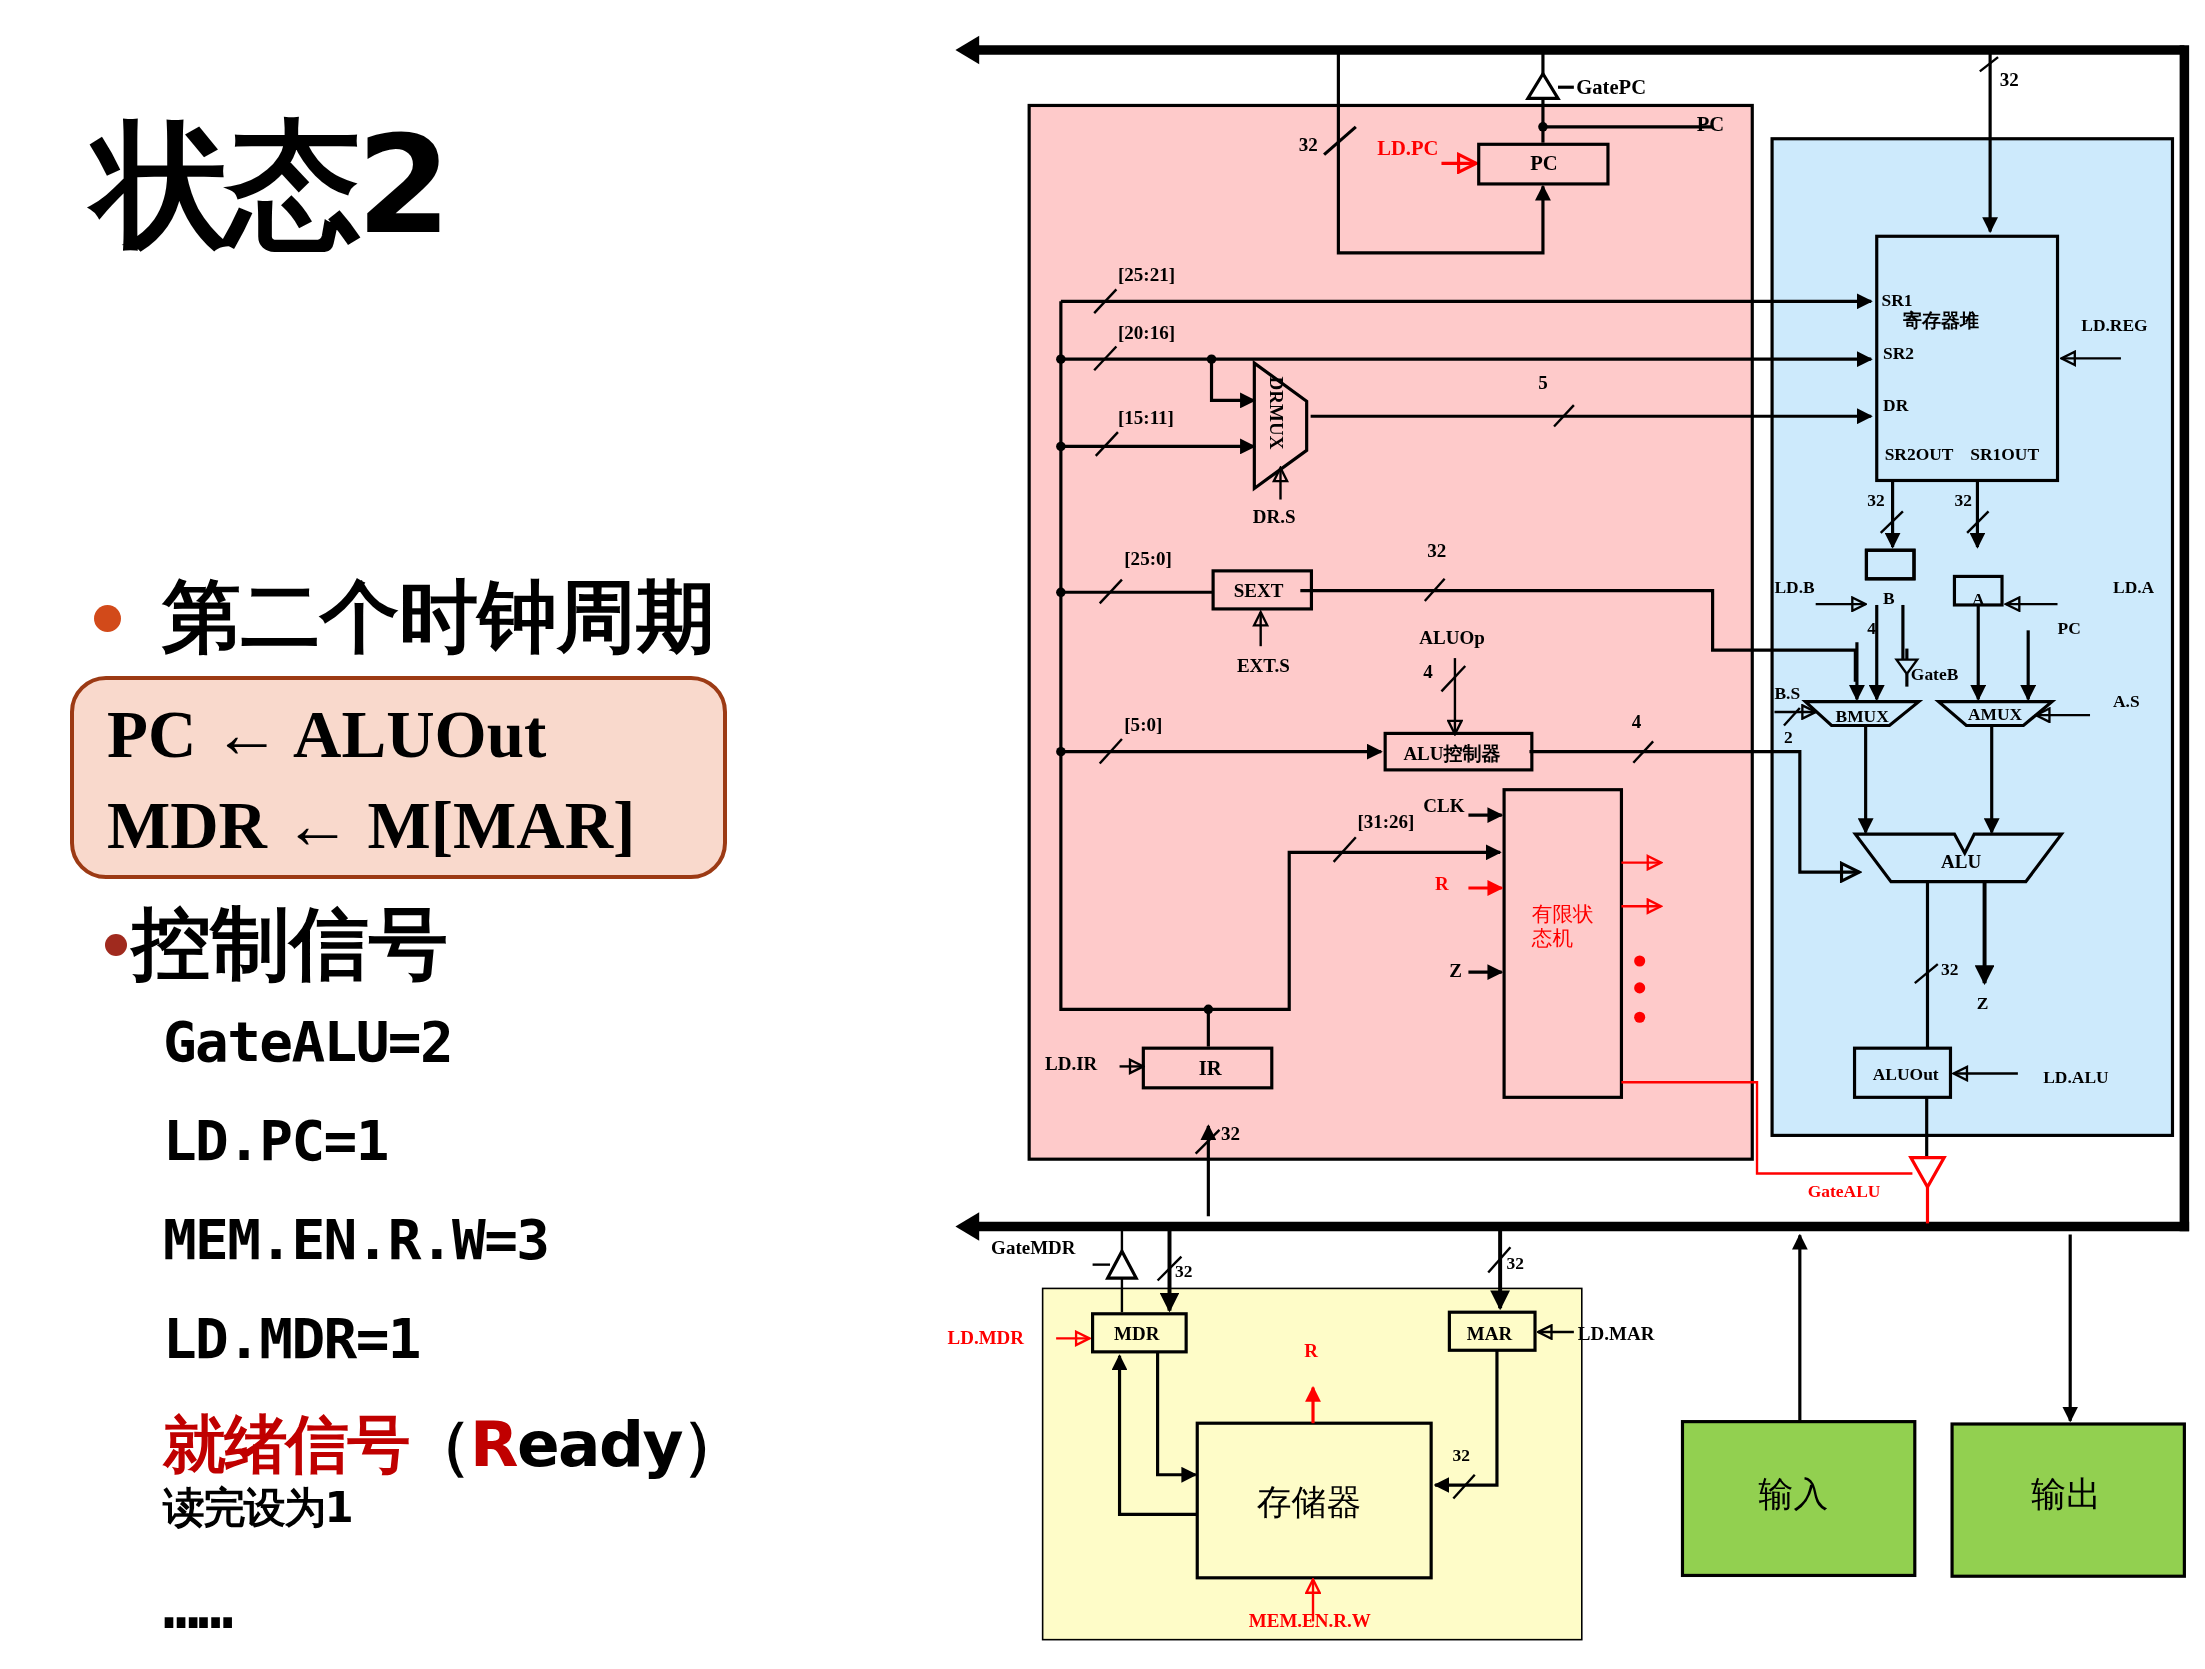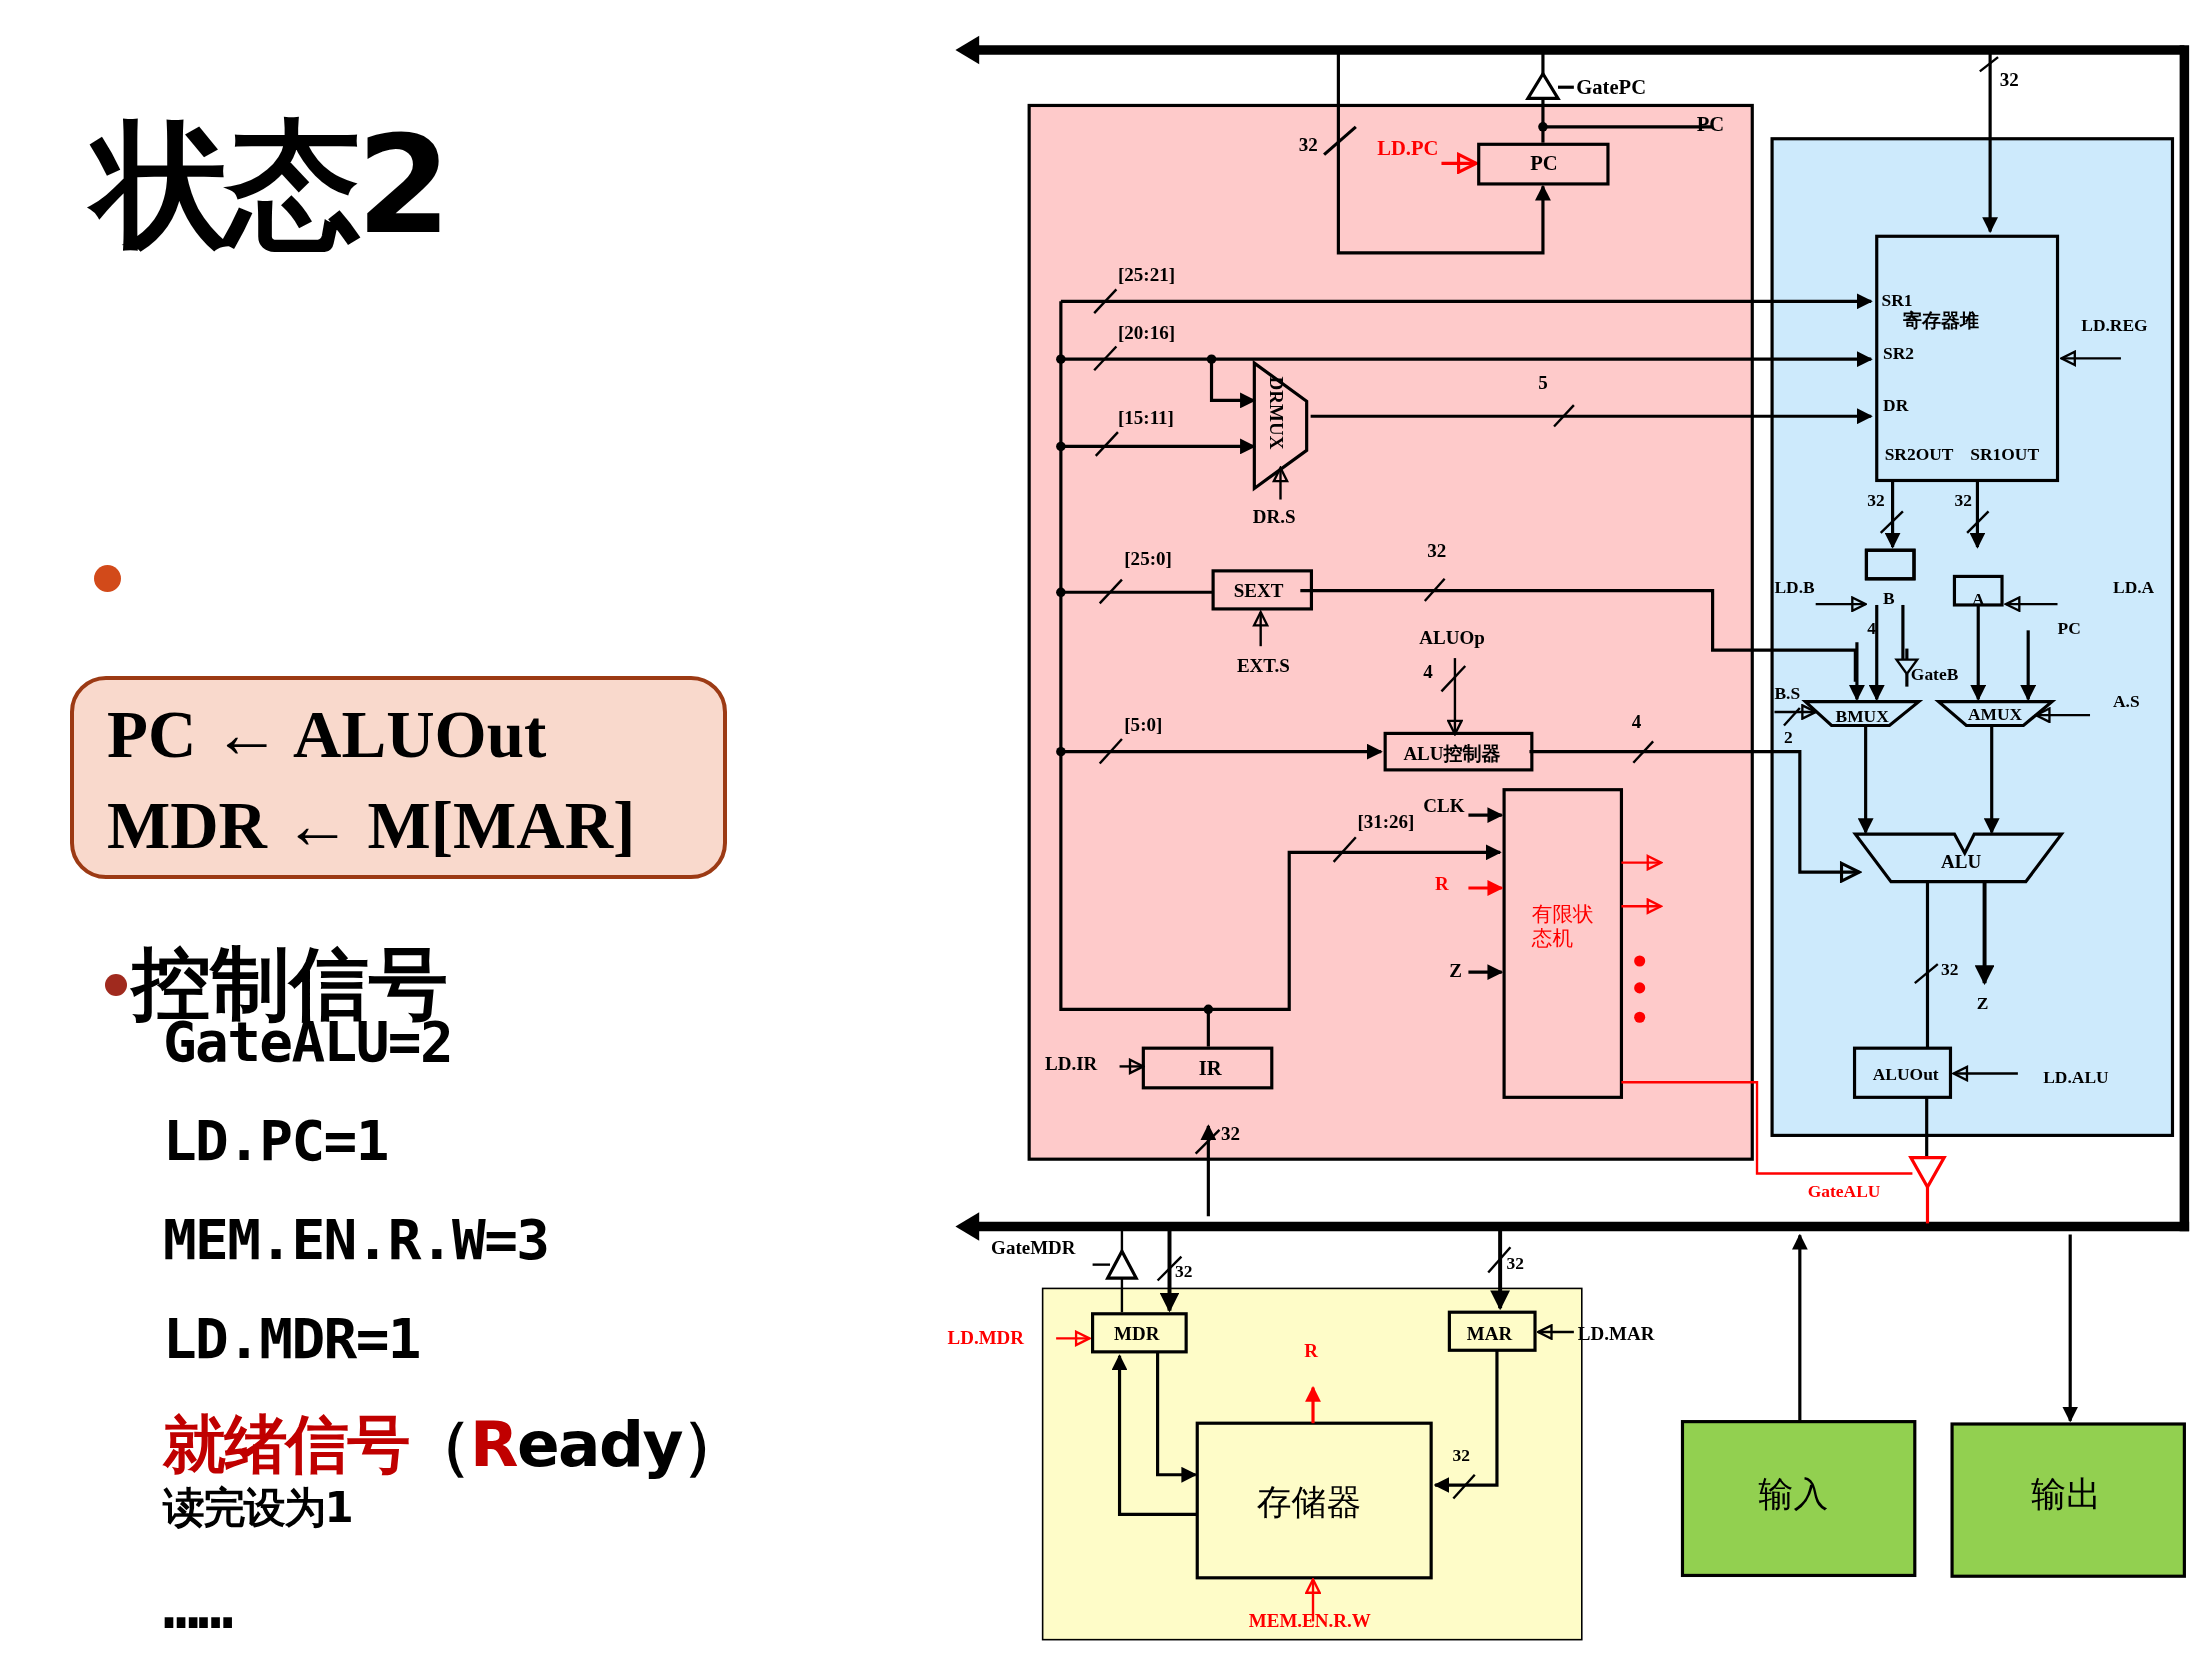--- a/index.html
+++ b/index.html
@@ -3,37 +3,38 @@
 <meta charset="utf-8">
 <style>
   html, body { margin:0; padding:0; background:#ffffff; }
   body { width:2205px; height:1669px; position:relative; overflow:hidden; font-family:"DejaVu Sans", sans-serif; }
   .title { position:absolute; left:94px; top:95px; font-size:136px; font-weight:bold; color:#000; letter-spacing:-4.8px; font-family:"DejaVu Sans", sans-serif; }
   .bullet1 { position:absolute; left:94px; top:565px; font-size:79px; font-weight:bold; color:#000; display:flex; align-items:center; }
   .dot { display:inline-block; width:27px; height:27px; border-radius:50%; background:#d24a1a; margin-right:41px; }
   .eqbox { position:absolute; left:70px; top:676px; width:657px; height:203px; background:#f9d9cc; border:4px solid #9c3a14; border-radius:36px; box-sizing:border-box;text-align:right; }
   .eqline { position:absolute; left:33px; font-family:"Liberation Serif", serif; font-weight:bold; font-size:67px; color:#000; white-space:nowrap; }
   .eqline.l1 { top:16px; } .eqline.l2 { top:107px; }
-  .bullet2 { position:absolute; left:105px; top:892px; font-size:79px; font-weight:bold; color:#000; display:flex; align-items:center;margin-top:40px; }
+  .bullet2 { position:absolute; left:105px; top:892px; font-size:79px; font-weight:bold; color:#000; display:flex; align-items:center; }
   .dot2 { display:inline-block; width:22px; height:22px; border-radius:50%; background:#a02a1e; margin-right:4.8px; }
   .sig { position:absolute; left:163px; font-family:"DejaVu Sans Mono", monospace; font-weight:bold; font-size:56px; color:#000; white-space:nowrap; letter-spacing:-1.6px; }
   .sig.red { color:#c00000; font-family:"DejaVu Sans", sans-serif; }
   .sig .paren { color:#000; font-weight:bold; }
   .sig .rch { color:#c00000; }
   .sig .rest { color:#000; }
   svg#diagram { position:absolute; left:0; top:0; }
   svg text { font-family:"Liberation Serif", serif; font-weight:bold; }
 </style>
 </head>
 <body>
 
 <div class="title">状态2</div>
 
 <div class="bullet1">
   <span class="dot"></span>
+  <span>第二个时钟周期</span>
 </div>
 
 <div class="eqbox">
   <div class="eqline l1">PC ← ALUOut</div>
   <div class="eqline l2">MDR ← M[MAR]</div>
 </div>
 
 <div class="bullet2">
   <span class="dot2"></span>
   <span>控制信号</span>

